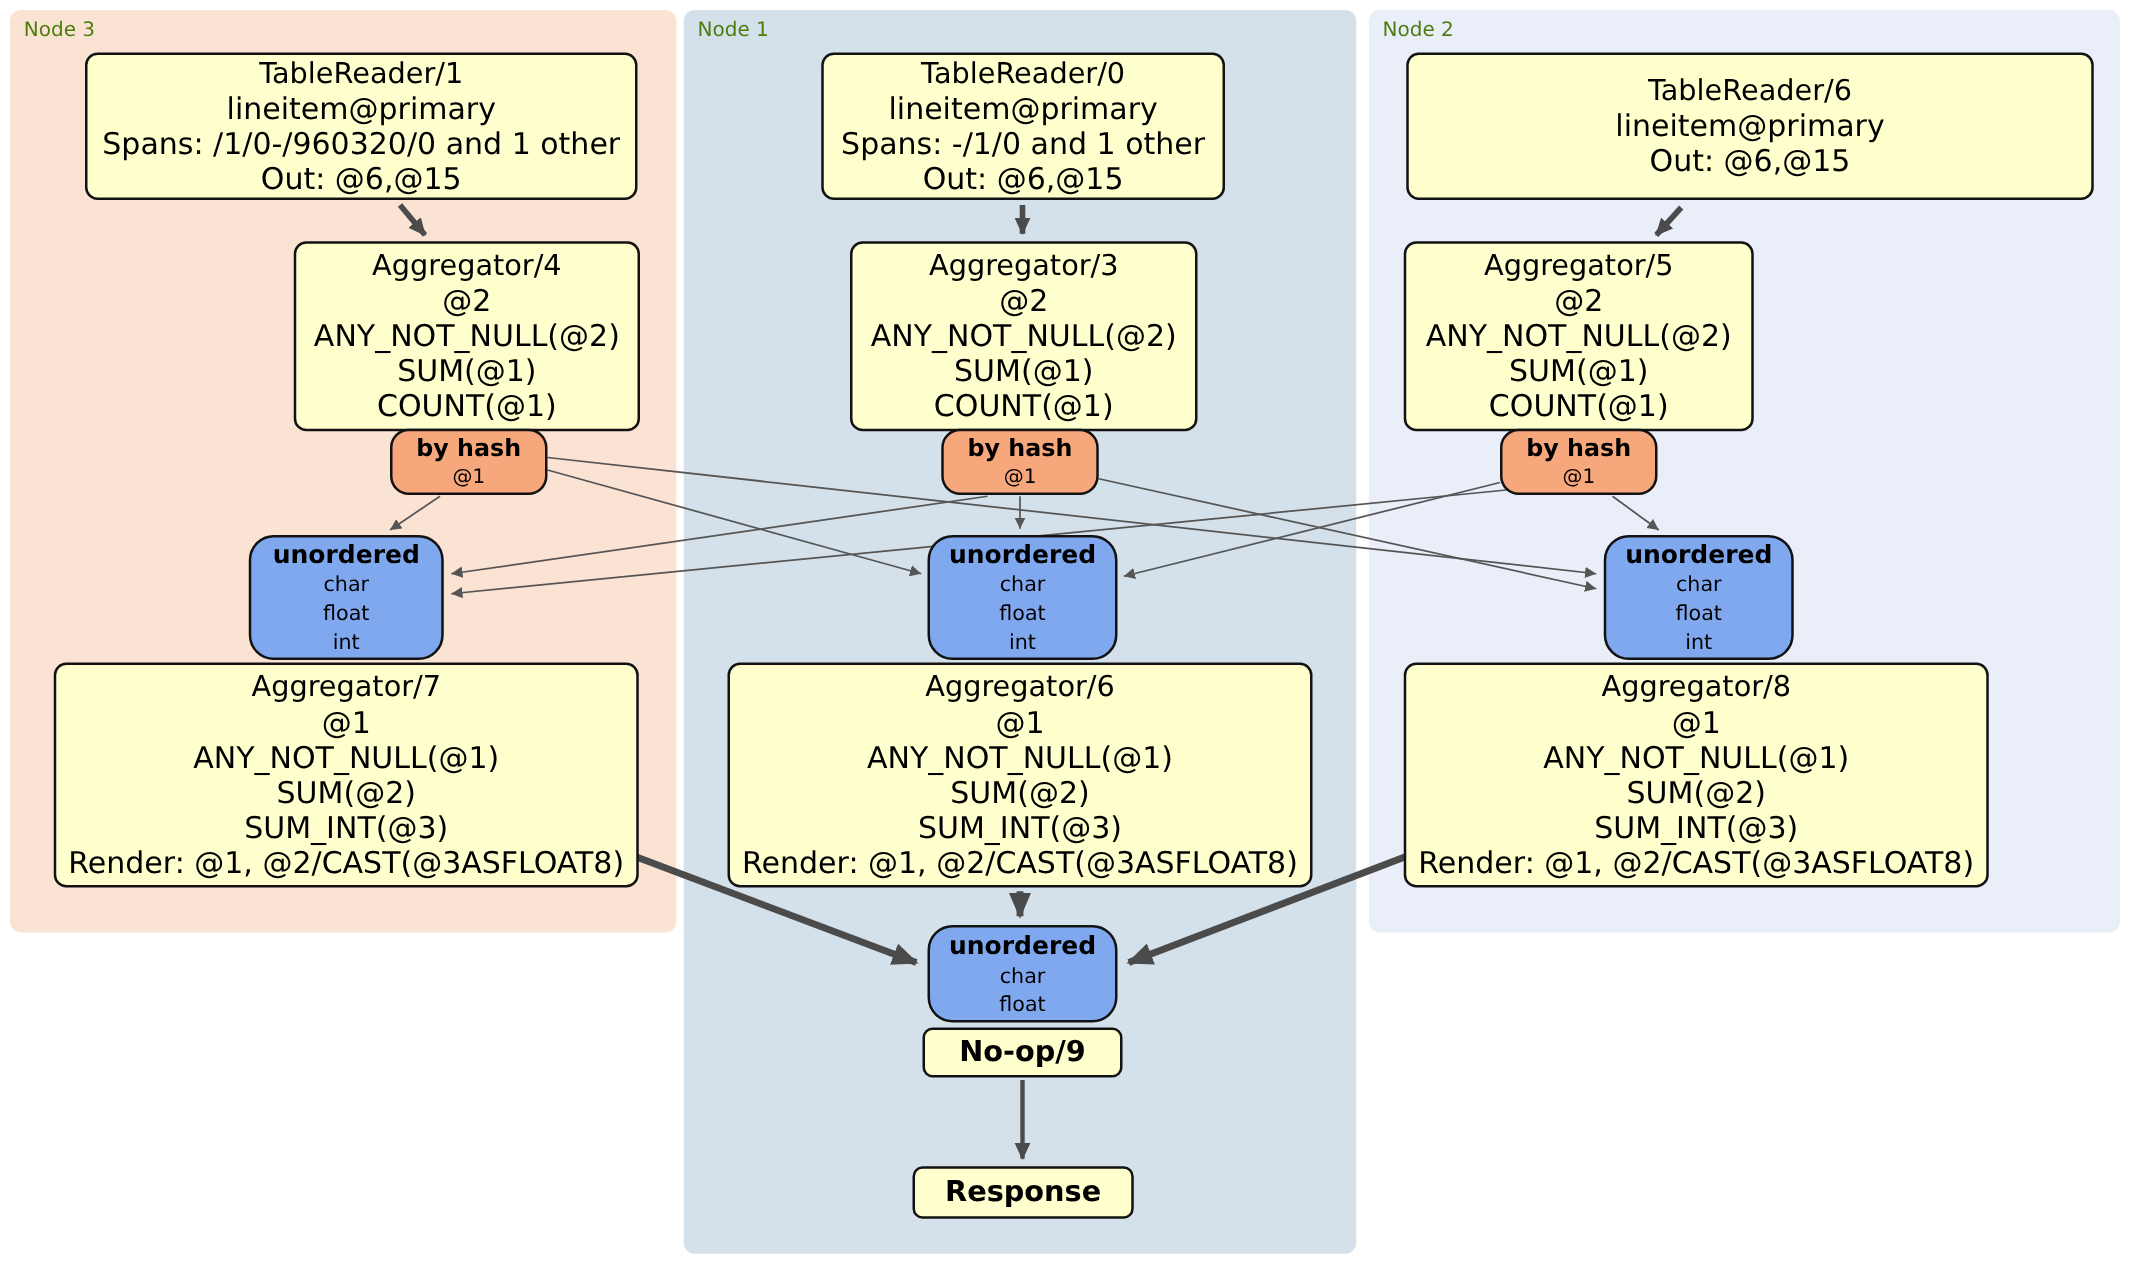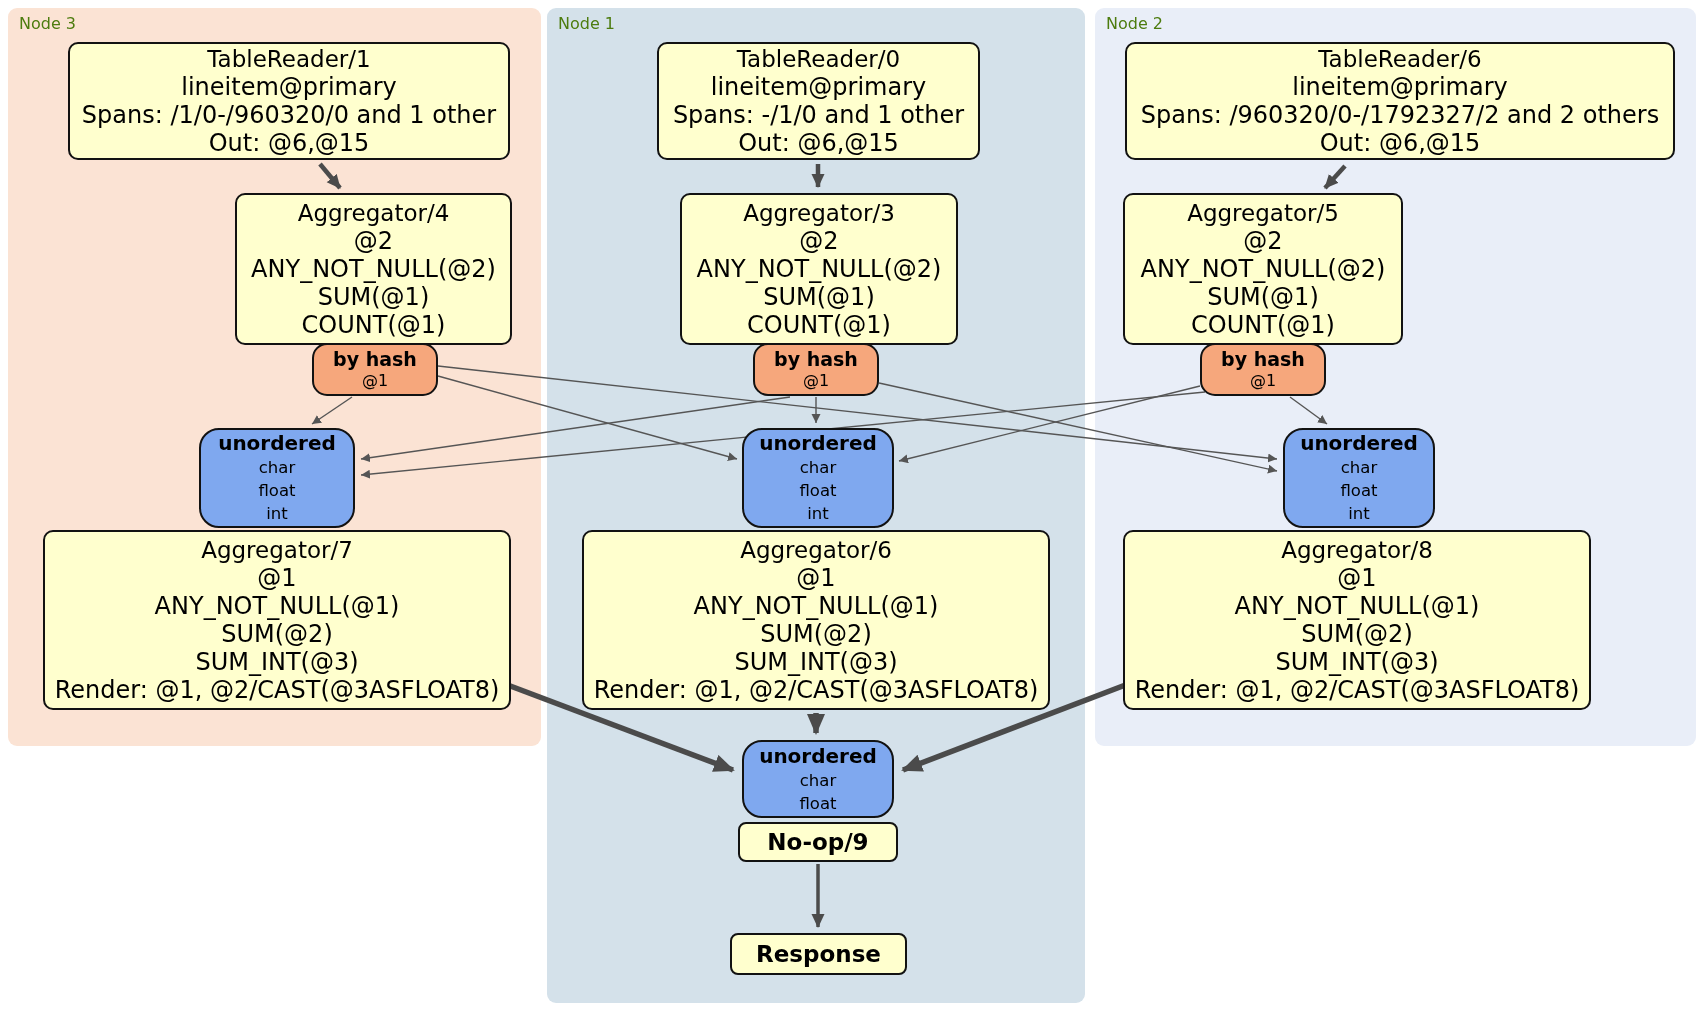--- a/index.html
+++ b/index.html
@@ -193,21 +193,20 @@
     <div class="t">No-op/9</div>
   </div>
 
   <div class="box term" style="left:730px;top:933px;width:177px;height:42px;">
     <div class="t">Response</div>
   </div>
 
   <div class="box proc" style="left:1125px;top:42px;width:550px;height:118px;">
     <div class="t">TableReader/6</div>
     <div class="l">lineitem@primary</div>
-    <div class="l">Spans: /960320/0-/1792327/2 and 2 others</div>
     <div class="l">Out: @6,@15</div>
   </div>
 
   <div class="box proc" style="left:1123px;top:193px;width:280px;height:152px;">
     <div class="t">Aggregator/5</div>
     <div class="l">@2</div>
     <div class="l">ANY_NOT_NULL(@2)</div>
     <div class="l">SUM(@1)</div>
     <div class="l">COUNT(@1)</div>
   </div>

